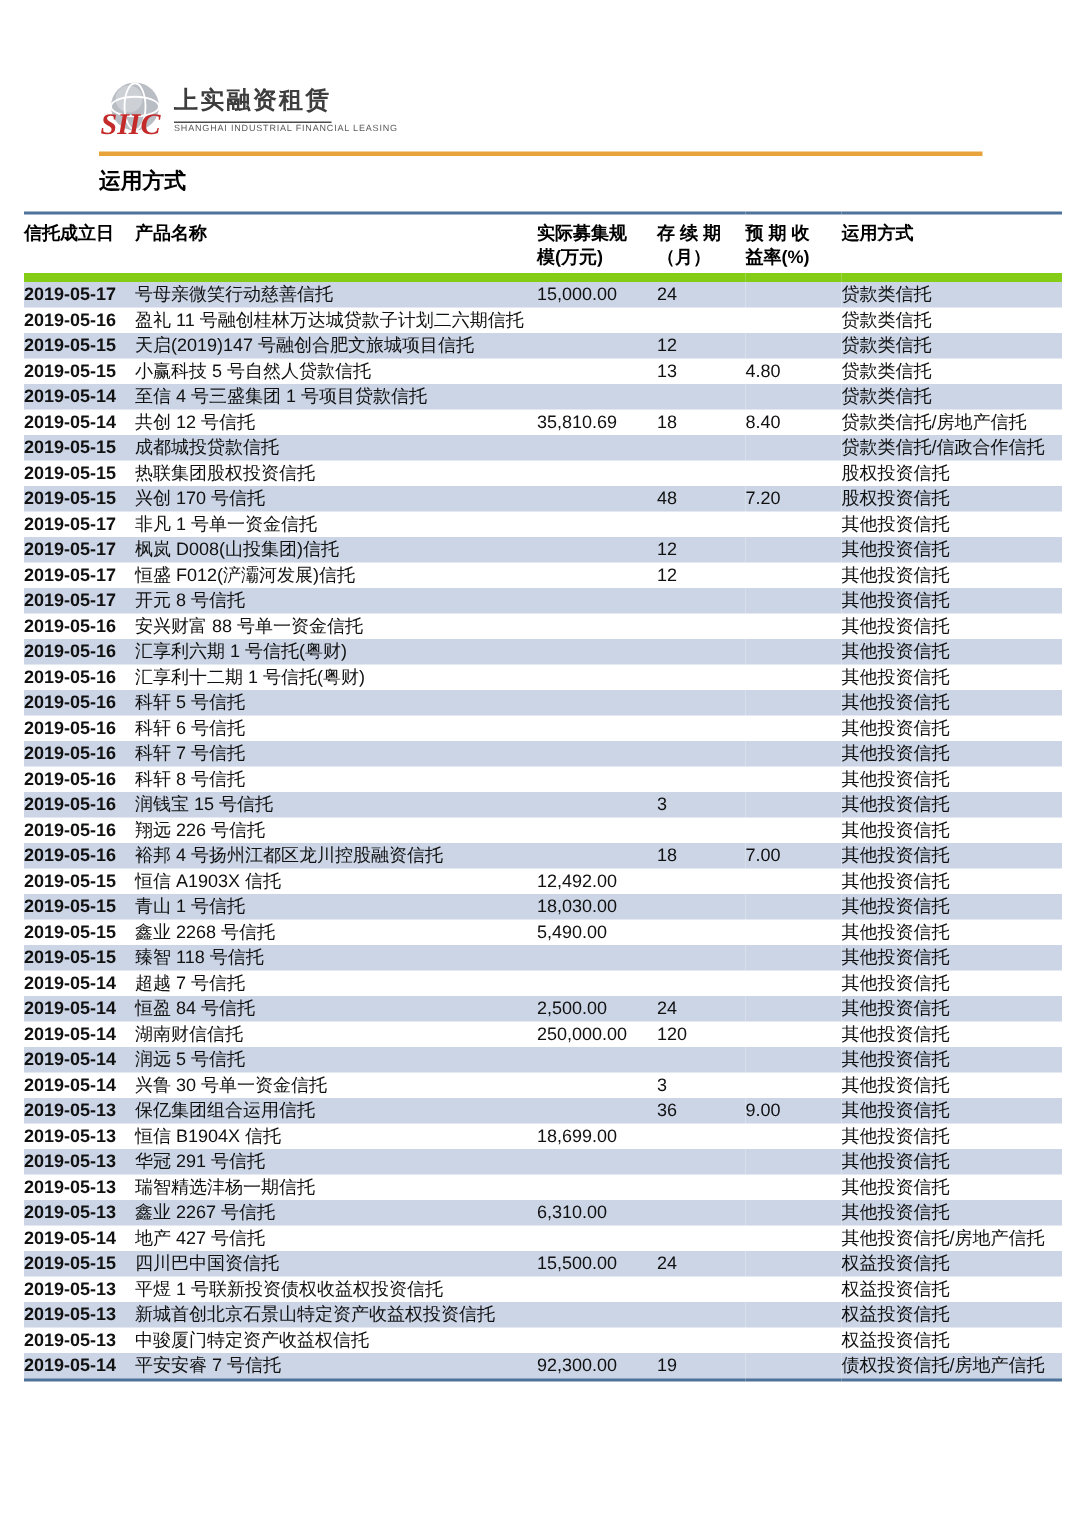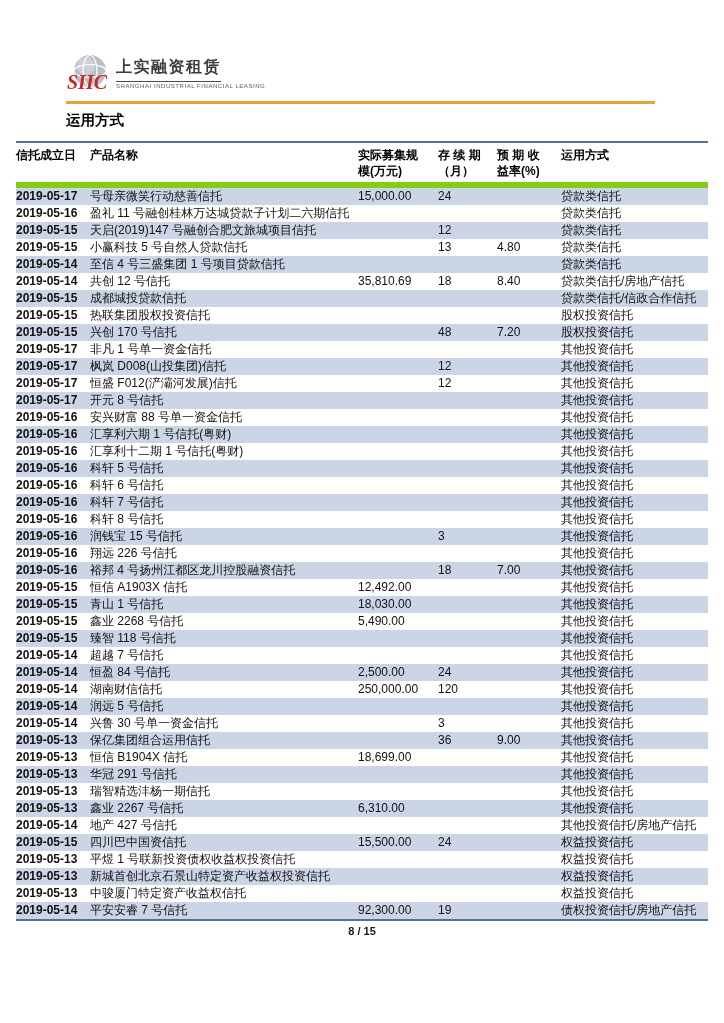--- a/index.html
+++ b/index.html
@@ -483,15 +483,14 @@
           <td class="c-date">2019-05-14</td>
           <td class="c-name">平安安睿 7 号信托</td>
           <td class="c-scale">92,300.00</td>
           <td class="c-dur">19</td>
           <td class="c-yield"></td>
           <td class="c-usage">债权投资信托/房地产信托</td>
         </tr>
       </tbody>
   </table>
 
-  <div class="page-number">8 / 15</div>
 
 </div>
 
 </body></html>

